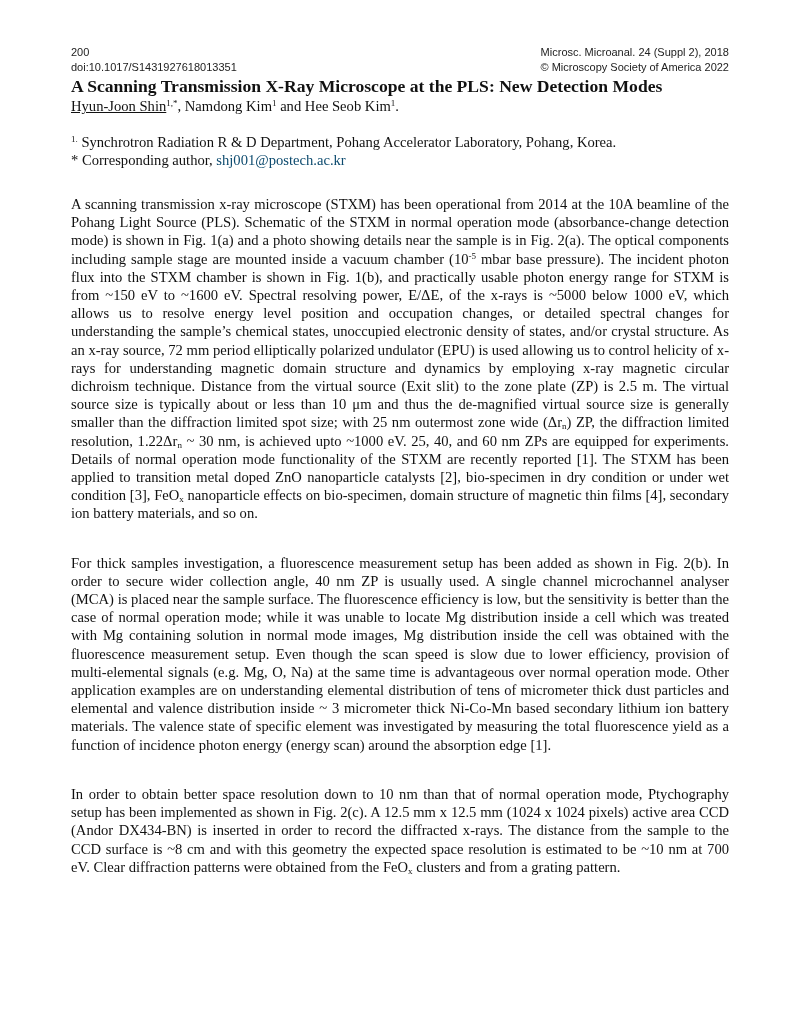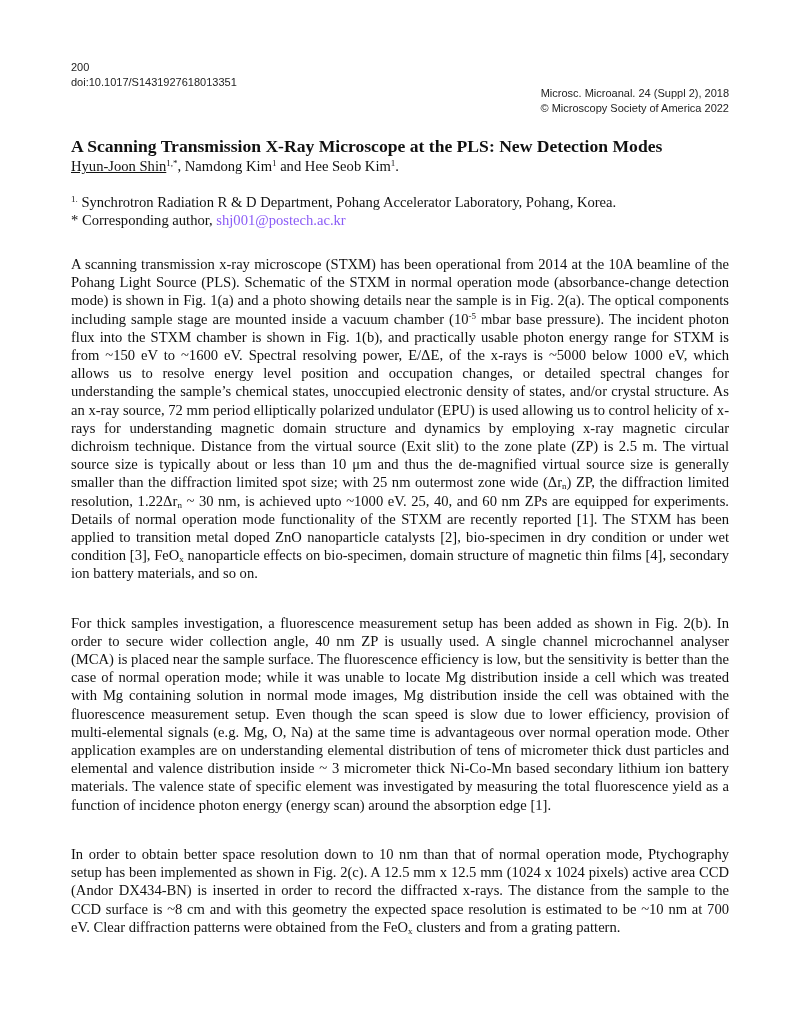--- a/index.html
+++ b/index.html
@@ -1,26 +1,26 @@
 <!DOCTYPE html>
 <html><head>
 <meta charset="utf-8">
 <style>
   html, body { margin: 0; padding: 0; background: #ffffff; }
   body { width: 800px; height: 1036px; position: relative; overflow: hidden; }
-  .page { position: absolute; left: 71px; top: 60px; width: 658px; color: #111; }
+  .page { position: absolute; left: 71px; top: 45px; width: 658px; color: #111; }
   .hdr { font-family: "Liberation Sans", sans-serif; font-size: 11px; line-height: 15px; color: #222; display: flex; justify-content: space-between; }
-  .hdr .r { text-align: right; margin-top: 26px; }
-  .title { font-family: "Liberation Serif", serif; font-weight: bold; font-size: 17.6px; margin-top: 19px; line-height: 22px; white-space: nowrap; }
+  .hdr .r { text-align: center; }
+  .title { font-family: "Liberation Serif", serif; font-weight: bold; font-size: 17.6px; line-height: 22px; white-space: nowrap; }
   .authors { font-family: "Liberation Serif", serif; font-size: 14.6px; line-height: 18px; }
   .authors .u { text-decoration: underline; }
   sup { font-size: 9px; line-height: 0; vertical-align: 5px; }
   sub { font-size: 9px; line-height: 0; vertical-align: -2px; }
   .aff { font-family: "Liberation Serif", serif; font-size: 14.6px; margin-top: 18px; line-height: 18px; }
-  .aff .mail { color: #8b5cf6; }
+  .aff .mail { color: #0c4a6e; }
   .p { font-family: "Liberation Serif", serif; font-size: 14.6px; line-height: 18.2px; text-align: justify; margin: 0; }
   .p1 { margin-top: 26px; }
   .p2, .p3 { margin-top: 31px; }
 </style>
 </head>
 <body>
 
 <div class="page">
   <div class="hdr">
     <div>

